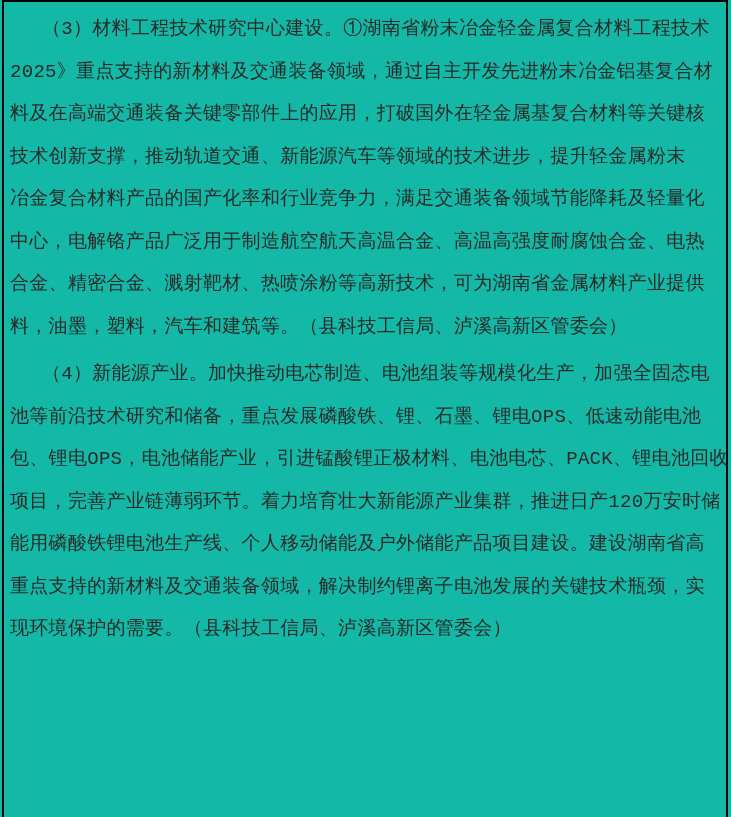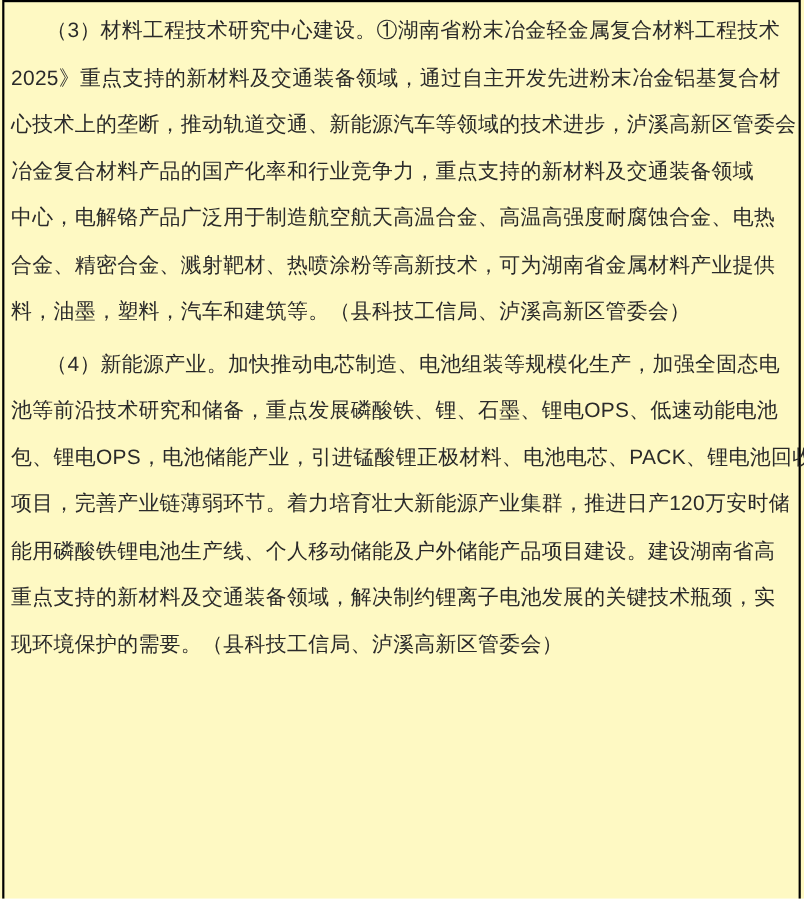--- a/index.html
+++ b/index.html
@@ -5,23 +5,23 @@
   html, body {
     margin: 0;
     padding: 0;
     background: #ffffff;
   }
   .page {
     position: relative;
     width: 731px;
     height: 817px;
     box-sizing: border-box;
-    background: #fef9c3;
+    background: #14b8a6;
     overflow: hidden;
-    font-family: Liberation Sans, sans-serif;
+    font-family: Liberation Mono, monospace;
   }
   .page-border {
     position: absolute;
     top: 0;
     left: 2px;
     right: 3px;
     bottom: -3px; 
     border: 2px solid #000000;
     pointer-events: none;
   }
@@ -54,22 +54,23 @@
 </head>
 <body>
 
 <div class="page">
   <div class="page-border"></div>
   <div class="text-area">
 
     <div class="para">
       <div class="line indent">（3）材料工程技术研究中心建设。①湖南省粉末冶金轻金属复合材料工程技术</div>
       <div class="line">2025》重点支持的新材料及交通装备领域，通过自主开发先进粉末冶金铝基复合材</div>
-      <div class="line">心技术上的垄断，推动轨道交通、新能源汽车等领域的技术进步，泸溪高新区管委会</div>
-      <div class="line">冶金复合材料产品的国产化率和行业竞争力，重点支持的新材料及交通装备领域</div>
+      <div class="line">料及在高端交通装备关键零部件上的应用，打破国外在轻金属基复合材料等关键核</div>
+      <div class="line">技术创新支撑，推动轨道交通、新能源汽车等领域的技术进步，提升轻金属粉末</div>
+      <div class="line">冶金复合材料产品的国产化率和行业竞争力，满足交通装备领域节能降耗及轻量化</div>
       <div class="line">中心，电解铬产品广泛用于制造航空航天高温合金、高温高强度耐腐蚀合金、电热</div>
       <div class="line">合金、精密合金、溅射靶材、热喷涂粉等高新技术，可为湖南省金属材料产业提供</div>
       <div class="line">料，油墨，塑料，汽车和建筑等。（县科技工信局、泸溪高新区管委会）</div>
     </div>
 
     <div class="para">
       <div class="line indent">（4）新能源产业。加快推动电芯制造、电池组装等规模化生产，加强全固态电</div>
       <div class="line">池等前沿技术研究和储备，重点发展磷酸铁、锂、石墨、锂电OPS、低速动能电池</div>
       <div class="line">包、锂电OPS，电池储能产业，引进锰酸锂正极材料、电池电芯、PACK、锂电池回收</div>
       <div class="line">项目，完善产业链薄弱环节。着力培育壮大新能源产业集群，推进日产120万安时储</div>

